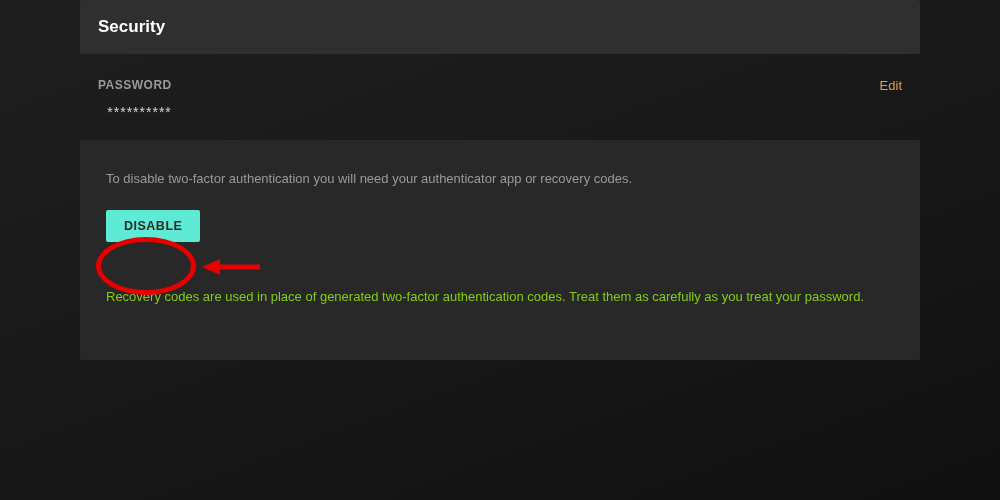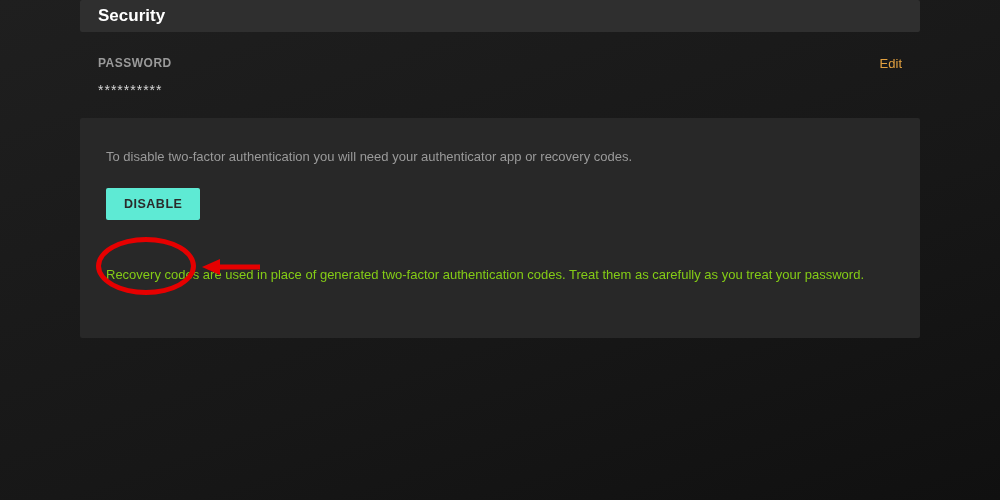--- a/index.html
+++ b/index.html
@@ -11,33 +11,34 @@
       overflow: hidden;
       position: relative;
     }
     .container {
       width: 840px;
       margin: 0 auto;
       padding-top: 0;
     }
     .section-header {
       background: #2f2f2f;
-      padding: 6px 18px;
+      padding: 17px 18px;
       border-radius: 2px;
     }
     .section-header h2 {
       color: #ffffff;
       font-size: 17px;
       font-weight: 600;
     }
     .password-row {
       padding: 24px 18px 20px 18px;
       display: flex;
       justify-content: space-between;
       align-items: flex-start;
+      text-align: right;
     }
     .pw-left {}
     .field-label {
       color: #9a9a9a;
       font-size: 12px;
       font-weight: 700;
       letter-spacing: 0.5px;
       margin-bottom: 12px;
     }
     .pw-value {

